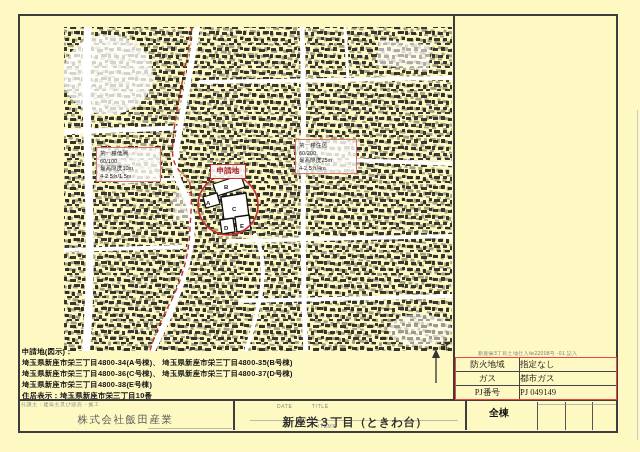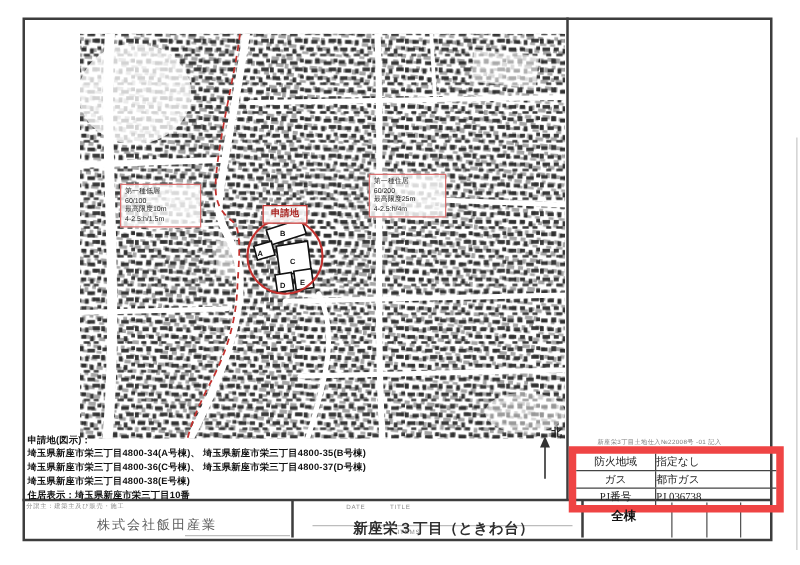--- a/index.html
+++ b/index.html
@@ -1,29 +1,29 @@
 <!DOCTYPE html>
 <html><head>
 <meta charset="utf-8">
 <style>
   html,body{margin:0;padding:0;background:#e9e9e9;}
-  .page{position:relative;width:640px;height:452px;background:#ffffff;overflow:hidden;
+  .page{position:relative;width:640px;height:452px;background:#fef9c3;overflow:hidden;
         font-family:"Liberation Sans","DejaVu Sans",sans-serif;color:#222;}
   .abs{position:absolute;}
   .frame{border:2px solid #3d3d3d;}
   .vline{background:#3d3d3d;width:1.5px;}
   .hline{background:#3d3d3d;height:1.5px;}
   .thinv{background:#555;width:1px;}
   .thinh{background:#999;height:1px;opacity:.65;}
   .notes{font-size:7.4px;font-weight:bold;line-height:11px;color:#111;letter-spacing:0.2px;white-space:nowrap;}
   .zbox{border:1px solid rgba(214,92,92,.85);background:rgba(255,255,255,.82);
         font-size:5.6px;line-height:7.6px;color:#222;padding:2px 2px 1px 3px;white-space:nowrap;}
   .sitelabel{border:1.2px solid #c4312e;background:rgba(255,255,255,.88);color:#a8201d;
         font-size:7.5px;font-weight:bold;text-align:center;line-height:12px;}
-  .tbl{border:6px solid #ef4444;}
+  .tbl{border:1px solid #ef4444;}
   .tbl .row{display:flex;border-top:1px solid #444;height:13px;}
   .tbl .row:first-child{border-top:none;}
   .tbl .lab{width:63px;border-right:1px solid #444;text-align:center;
             font-family:"Liberation Serif","DejaVu Serif",serif;font-size:8.6px;line-height:13px;color:#222;}
   .tbl .val{flex:1;text-align:left;font-family:"Liberation Serif","DejaVu Serif",serif;
             font-size:8.6px;line-height:13px;color:#222;}
   .faint{color:#8a8a8a;font-size:5px;letter-spacing:.6px;white-space:nowrap;filter:blur(.2px);}
   .blurco{color:#5d5d5d;font-size:10.5px;letter-spacing:1.5px;filter:blur(.45px);white-space:nowrap;}
   .doctitle{font-family:"Liberation Serif","DejaVu Serif",serif;font-weight:600;font-size:11.5px;
             color:#2e2e2e;filter:blur(.25px);letter-spacing:.5px;text-align:center;white-space:nowrap;margin-top:11px;}
@@ -154,21 +154,21 @@
     <div class="row">
       <div class="lab">防火地域</div>
       <div class="val">指定なし</div>
     </div>
     <div class="row">
       <div class="lab">ガス</div>
       <div class="val">都市ガス</div>
     </div>
     <div class="row">
       <div class="lab">PJ番号</div>
-      <div class="val">PJ 036738</div>
+      <div class="val">PJ 049149</div>
     </div>
   </div>
 
   <div class="abs faint" style="left:21px;top:401px;">分譲主：建築主及び販売・施工</div>
   <div class="abs blurco" style="left:18px;top:413px;width:215px;text-align:center;">株式会社飯田産業</div>
 
   <div class="abs faint" style="left:277px;top:403px;">DATE</div>
   <div class="abs faint" style="left:312px;top:403px;">TITLE</div>
   <div class="abs doctitle" style="left:250px;top:404px;width:210px;">新座栄３丁目（ときわ台）</div>
   <div class="abs faint" style="left:318px;top:423px;">ITEMS</div>

